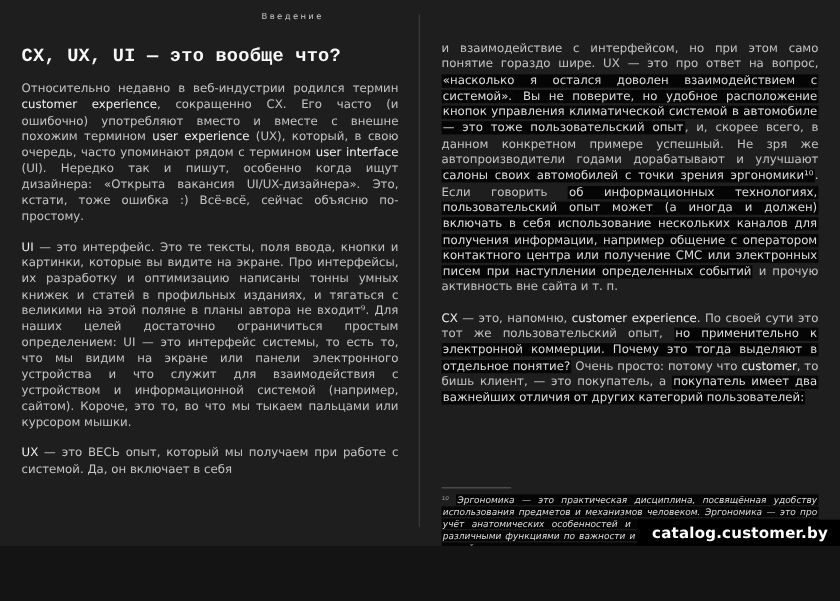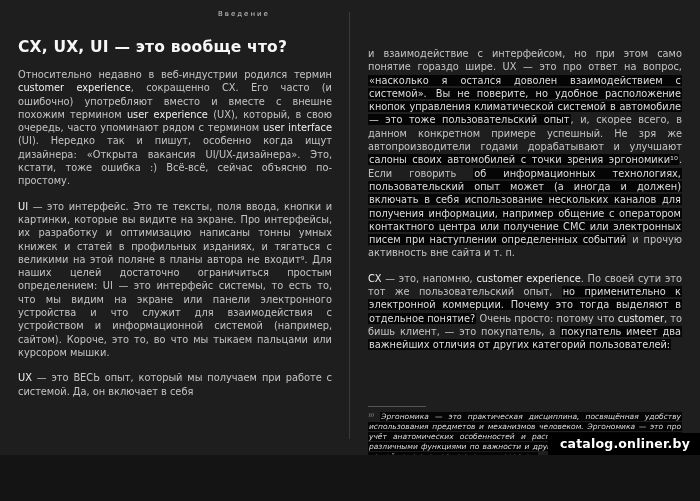--- a/index.html
+++ b/index.html
@@ -19,25 +19,26 @@
   .running-head {
     font-size:7px; letter-spacing:2px; color:#c9c9c9; height:10px;
     white-space:nowrap;
   }
   .page.left  .running-head { margin-left:200px; }
   .page.right .running-head { margin-left:16px; }
 
   .title {
     margin:18px 0 0 0; font-size:15.5px; font-weight:bold; color:#f7f7f7;
     letter-spacing:0.2px;
+    font-family:Liberation Mono, monospace;
   }
 
   .body { font-size:9.8px; line-height:13.3px; color:#c4c4c4; text-align:justify; }
   .page.left  .body { margin-top:12px; }
-  .page.right .body { margin-top:37px; }
+  .page.right .body { margin-top:24px; }
   .body p { margin:0 0 12px 0; }
   .body p:last-child { margin-bottom:0; }
 
   .b  { font-weight:normal; color:#f0f0f0; }
   .hl { background:#050505; color:#dedede; padding:0 1px;
         -webkit-box-decoration-break:clone; box-decoration-break:clone; }
 
   .footnote {
     position:absolute; left:0; right:0;
     font-size:7.5px; line-height:10px; color:#9d9d9d;
@@ -86,15 +87,15 @@
       <p><span>и взаимодействие с интерфейсом, но при этом само понятие гораздо шире. UX — это про ответ на вопрос, </span><span class="hl">«насколько я остался доволен взаимодействием с системой».</span><span class="hl"> Вы не поверите, но удобное расположение кнопок управления климатической системой в автомобиле — это тоже пользовательский опыт</span><span>, и, скорее всего, в данном конкретном примере успешный. Не зря же автопроизводители годами дорабатывают и улучшают </span><span class="hl">салоны своих автомобилей с точки зрения эргономики¹⁰</span><span>. Если говорить </span><span class="hl">об информационных технологиях, пользовательский опыт может (а иногда и должен) включать в себя использование нескольких каналов для получения информации, например общение с оператором контактного центра или получение СМС или электронных писем при наступлении определенных событий</span><span> и прочую активность вне сайта и т. п.</span></p>
       <p><span class="b">CX</span><span> — это, напомню, </span><span class="b">customer experience</span><span>. По своей сути это тот же пользовательский опыт, </span><span class="hl">но применительно к электронной коммерции. Почему это тогда выделяют в отдельное понятие?</span><span> Очень просто: потому что </span><span class="b">customer</span><span>, то бишь клиент, — это покупатель, а </span><span class="hl">покупатель имеет два важнейших отличия от других категорий пользователей:</span></p>
     </div>
     <div class="footnote">
       <div class="fn-rule"></div>
       <p><span>¹⁰ </span><span class="hl">Эргономика — это практическая дисциплина, посвящённая удобству использования предметов и механизмов человеком. Эргономика — это про учёт анатомических особенностей и расположение органов управления различными функциями по важности и другим факторам. Применительно к нашей теме она нас не очень интересует.</span></p>
     </div>
     <div class="page-number">14</div>
   </section>
 
-  <div class="watermark">catalog.onliner.by</div>
+  <div class="watermark">catalog.customer.by</div>
 
 </div>
 
 </body></html>

